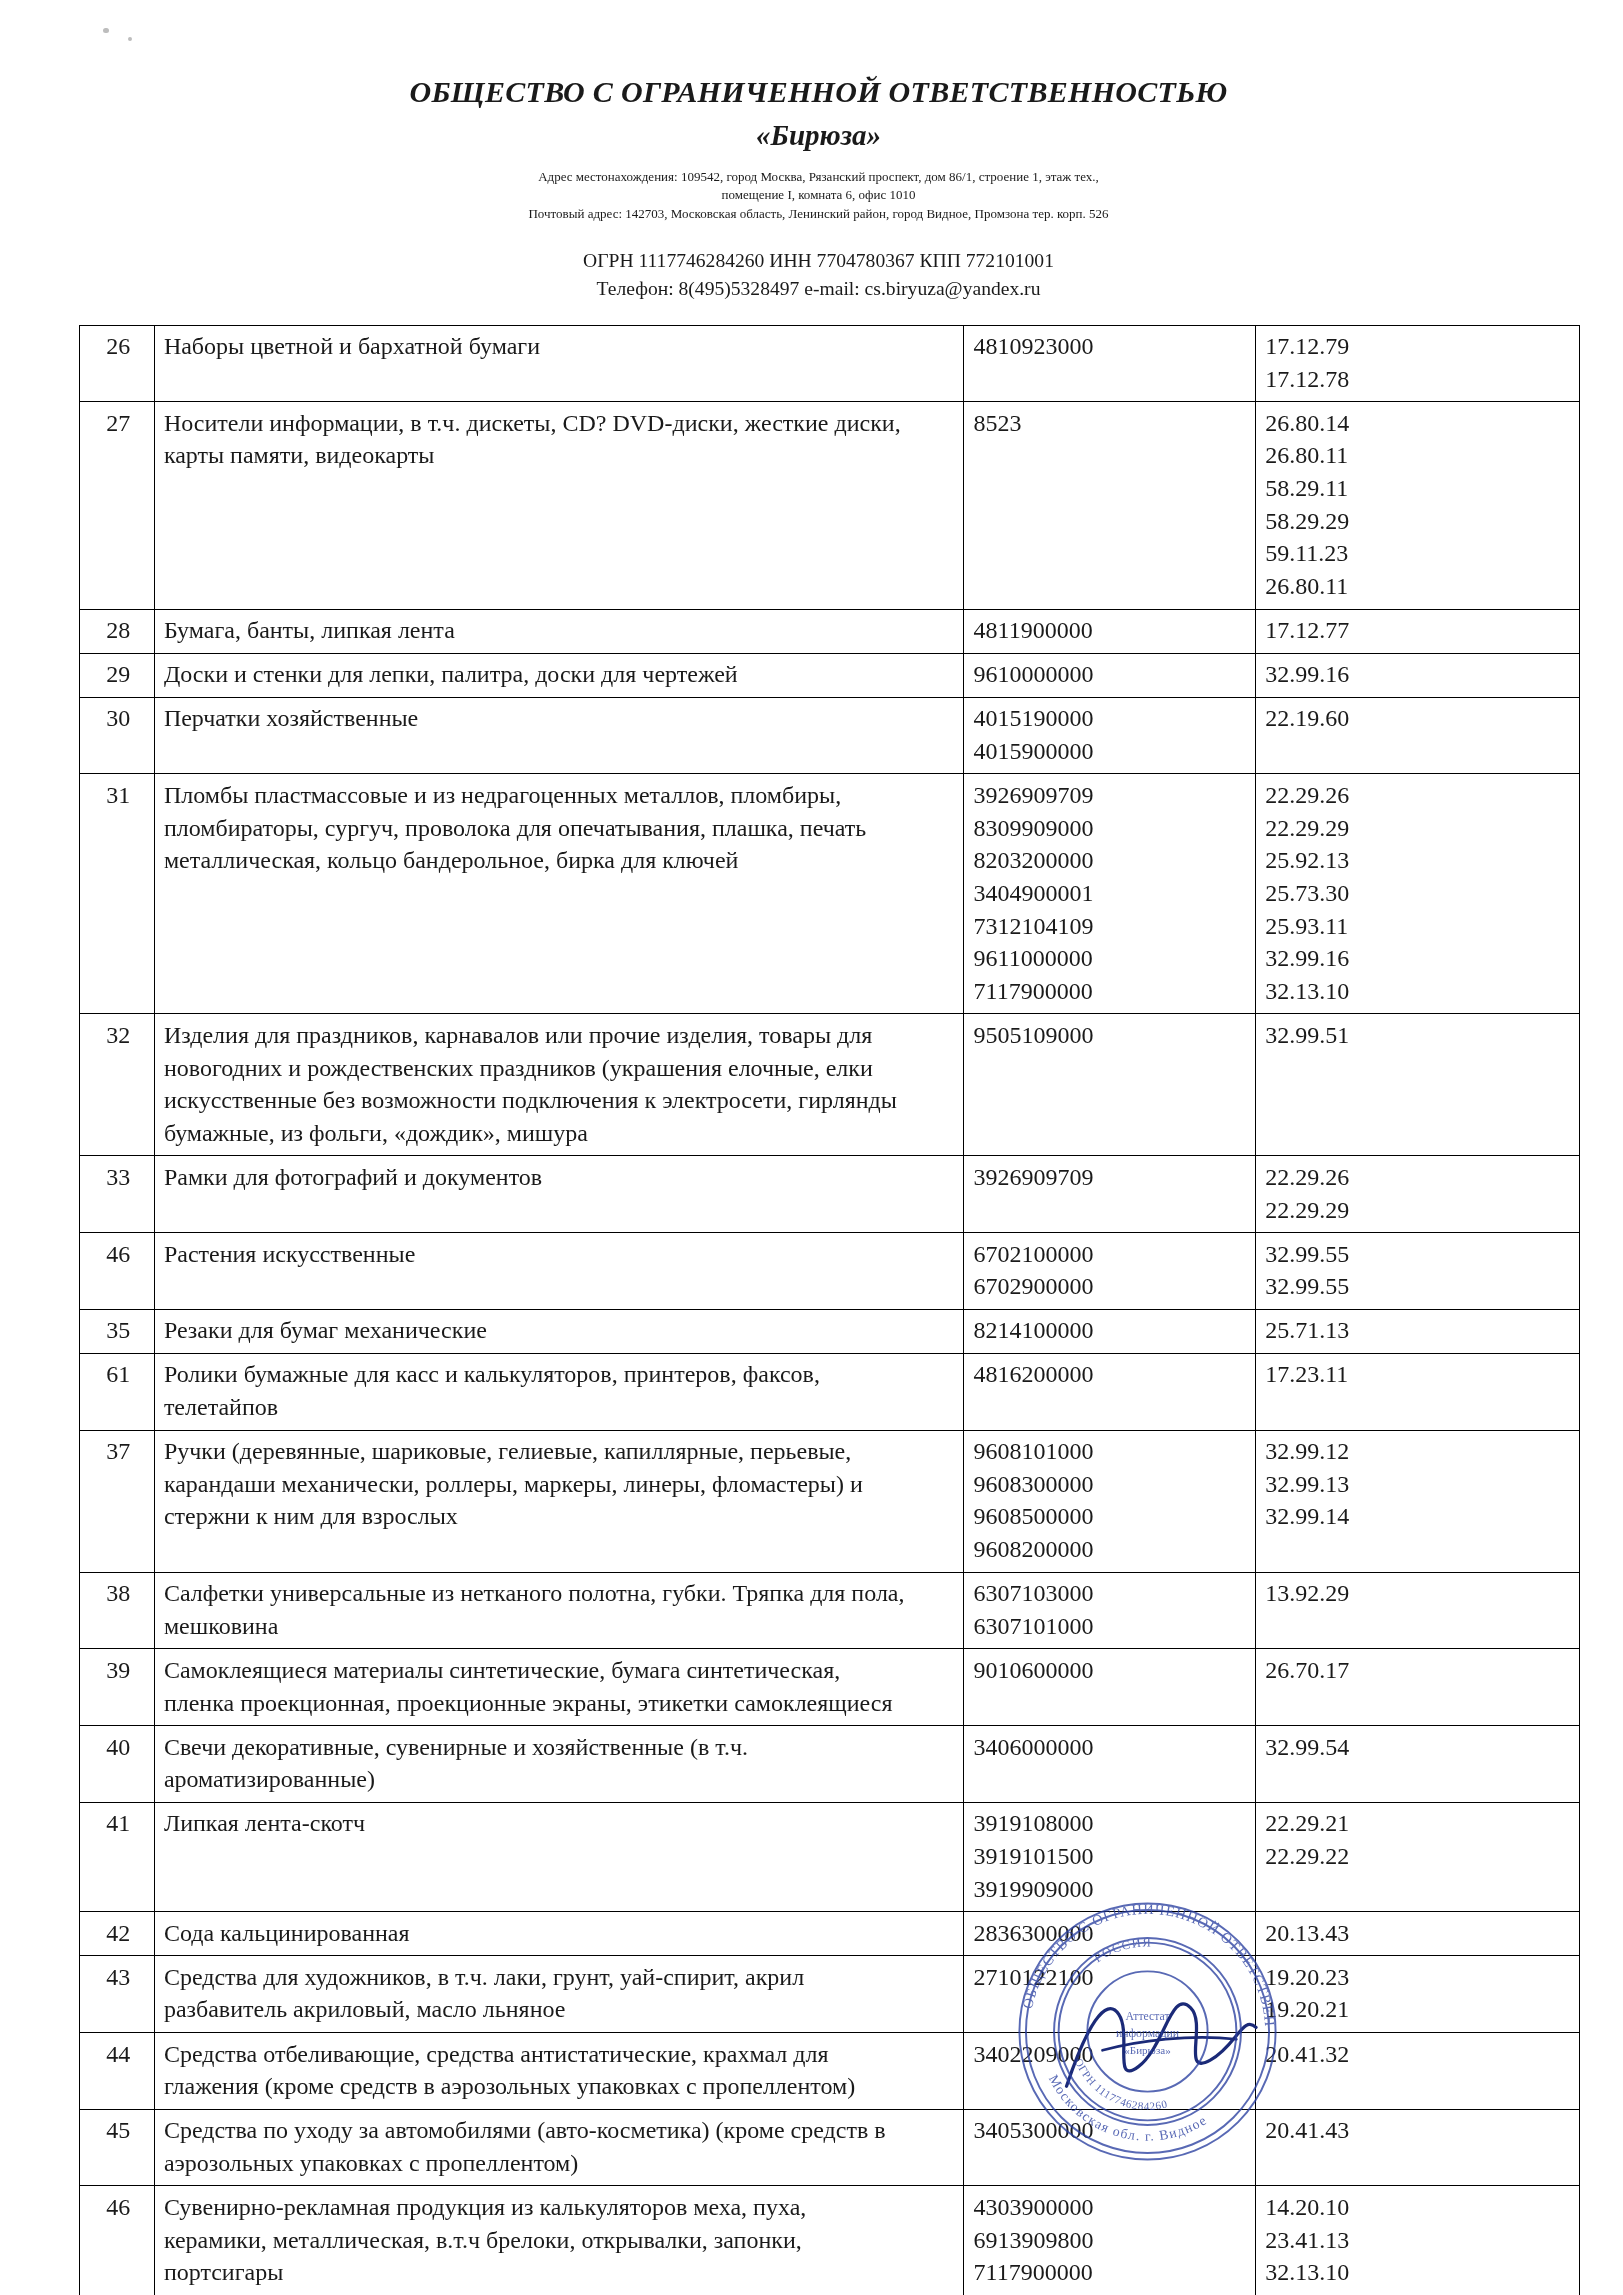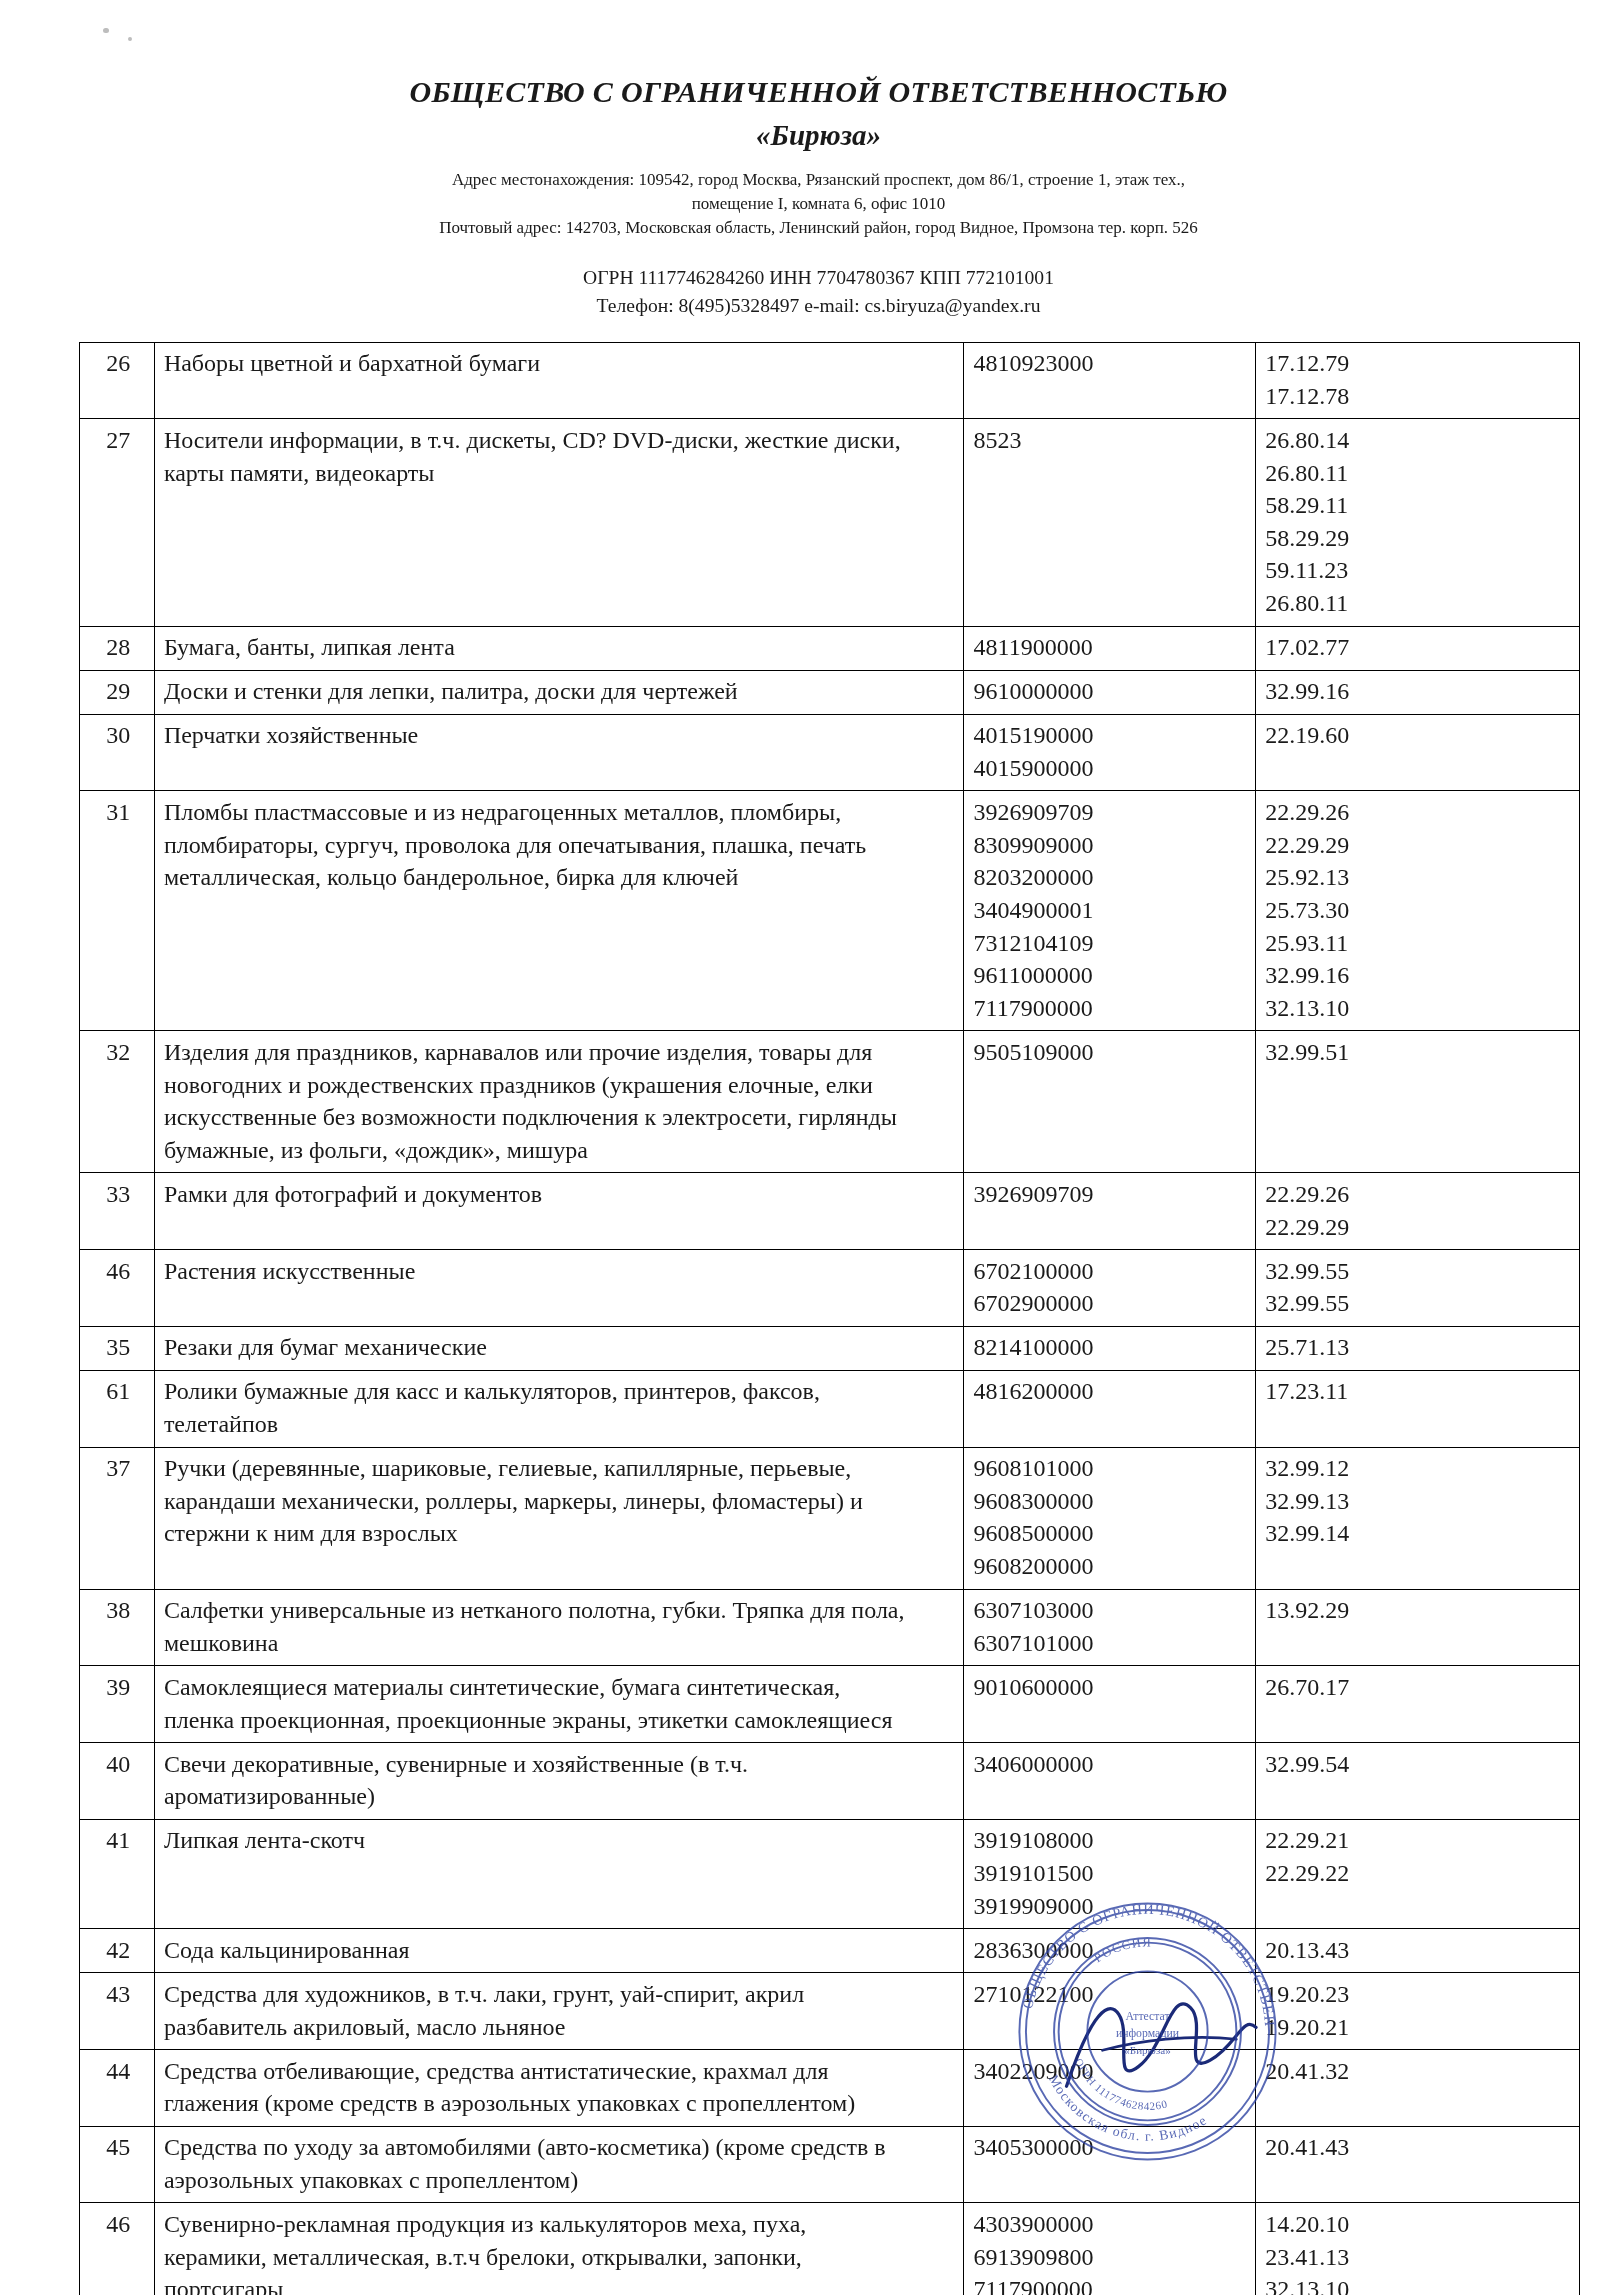--- a/index.html
+++ b/index.html
@@ -34,21 +34,21 @@
   }
   .org-name {
     text-align: center;
     font-weight: bold;
     font-style: italic;
     font-size: 29px;
     margin: 9.2px 0 0 0;
   }
   .addr-block {
     text-align: center;
-    font-size: 17px;
+    font-size: 13px;
     line-height: 1.42;
     margin-top: 15.7px;
   }
   .addr-line {
     display: block;
   }
   .reg-block {
     text-align: center;
     font-size: 19.6px;
     line-height: 1.45;
@@ -175,21 +175,21 @@
         </tr>
         <tr>
           <td class="c-num">28</td>
           <td class="c-name">
             <span class="ln">Бумага, банты, липкая лента</span>
           </td>
           <td class="c-code">
             <span class="ln">4811900000</span>
           </td>
           <td class="c-okpd">
-            <span class="ln">17.02.77</span>
+            <span class="ln">17.12.77</span>
           </td>
         </tr>
         <tr>
           <td class="c-num">29</td>
           <td class="c-name">
             <span class="ln">Доски и стенки для лепки, палитра, доски для чертежей</span>
           </td>
           <td class="c-code">
             <span class="ln">9610000000</span>
           </td>

